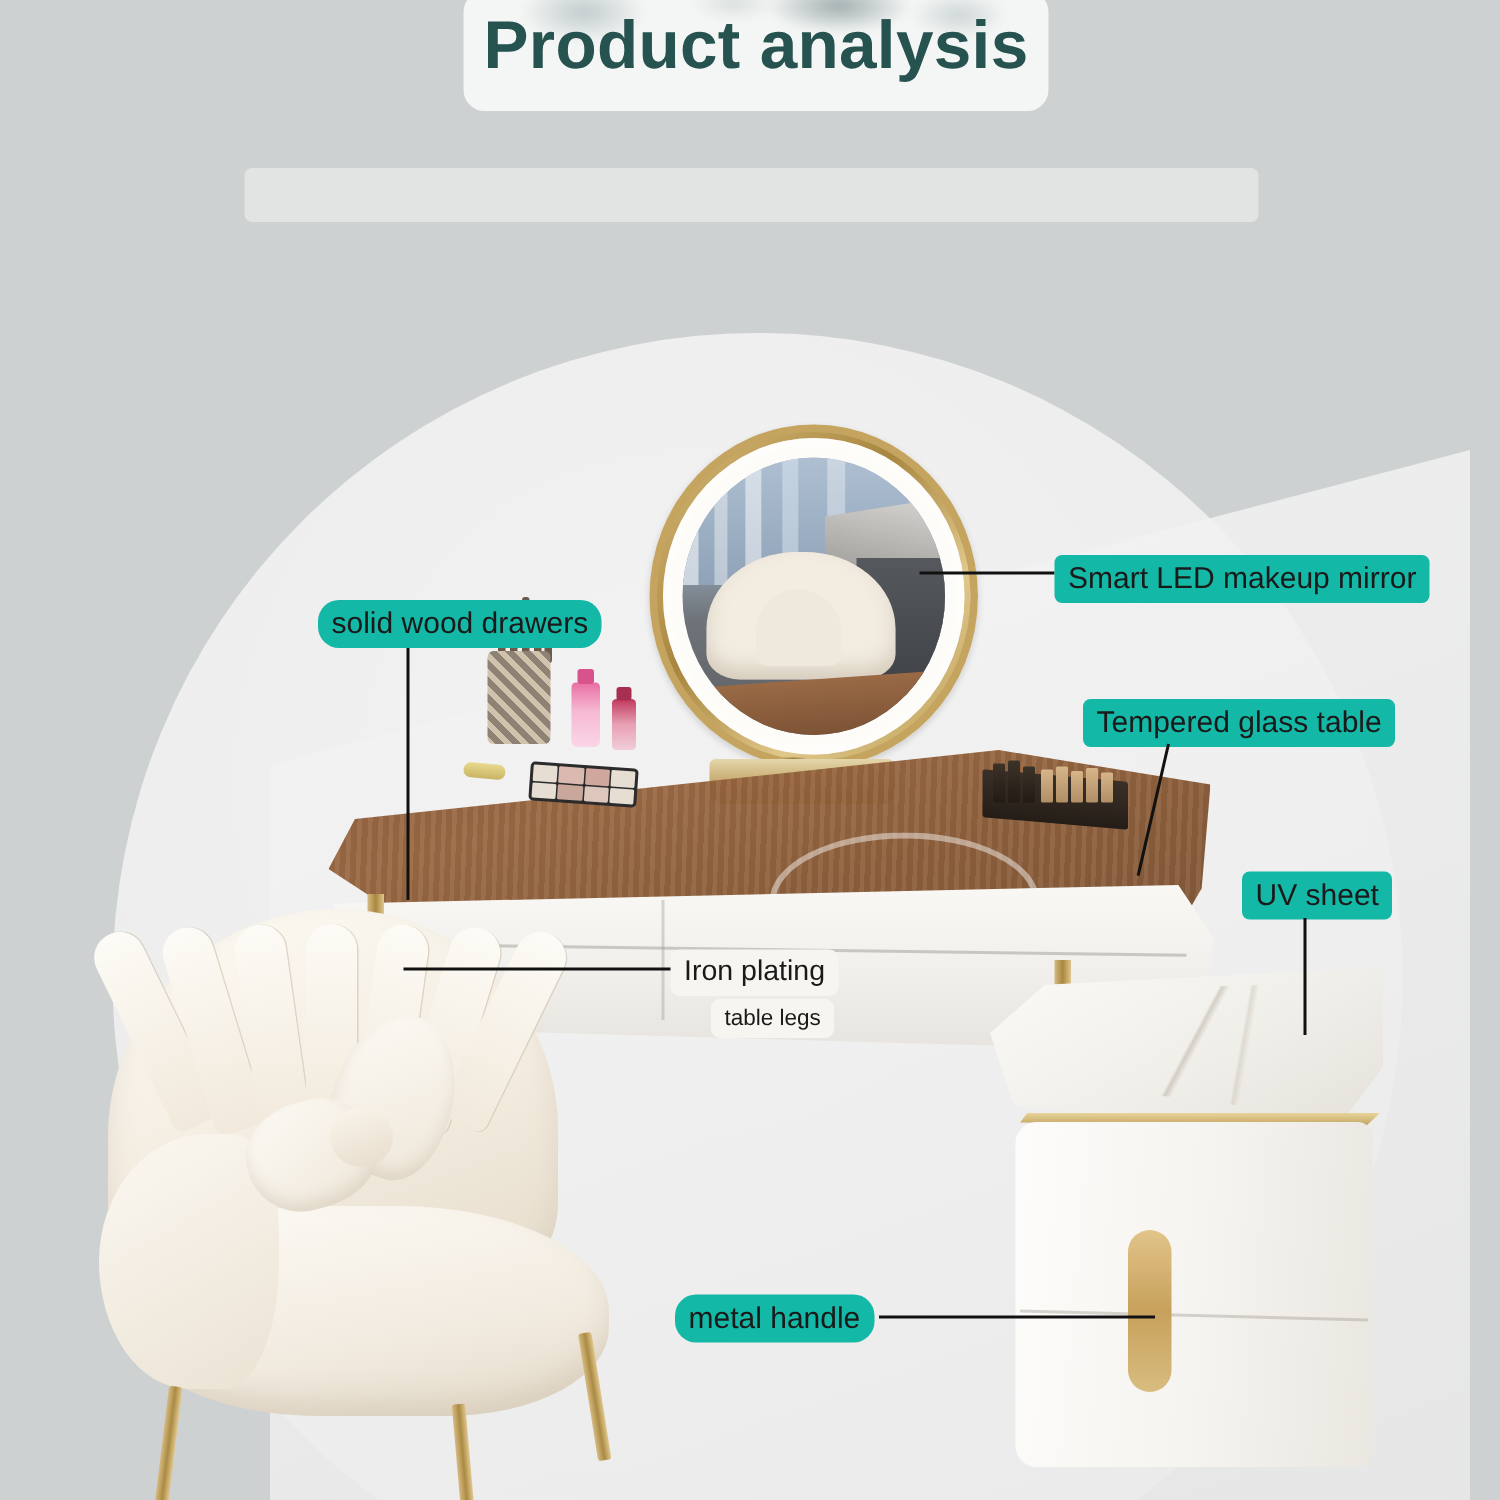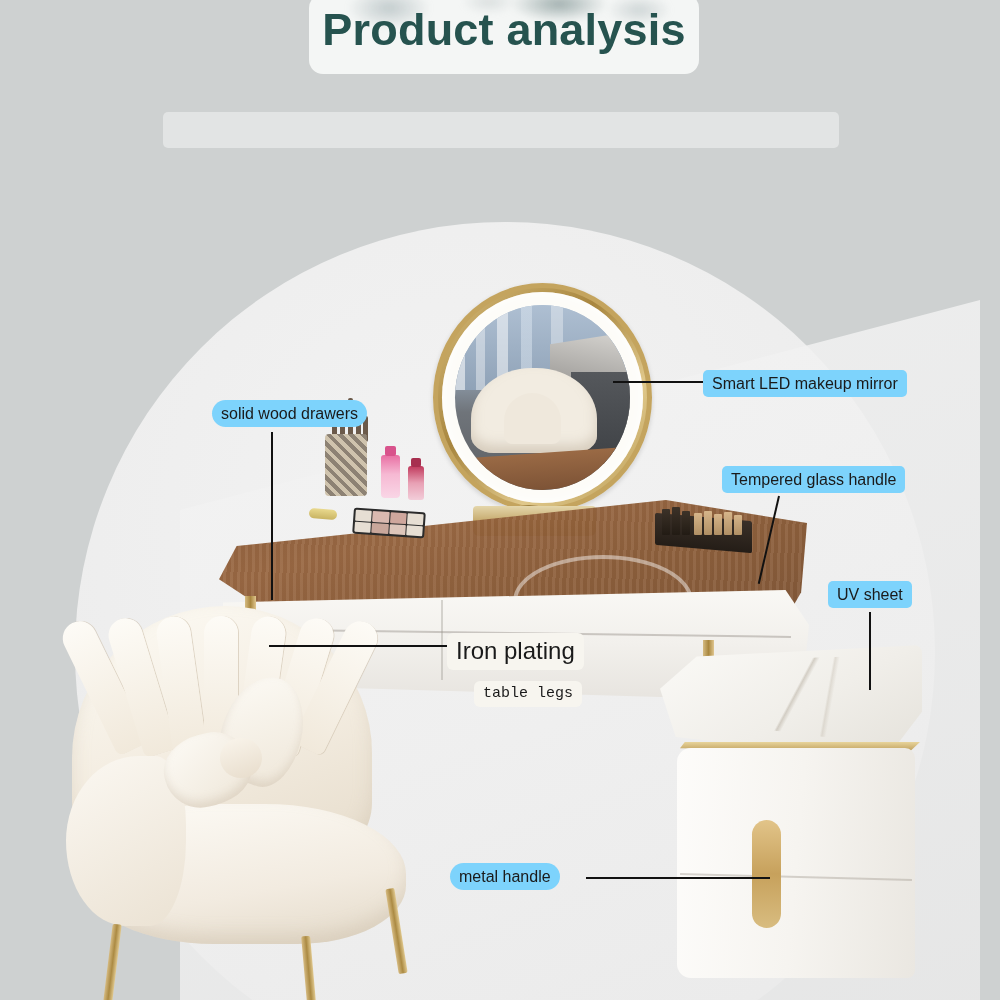--- a/index.html
+++ b/index.html
@@ -299,31 +299,31 @@
     border-radius: 50%;
   }
   .chair-leg {
     position: absolute; background: linear-gradient(90deg,#d6bb82,#ab8a43,#e0c88e);
     border-radius: 2px;
   }
 
   
   .label {
     position: absolute;
-    background: #7dd3fc;
+    background: #14b8a6;
     color: #1a1a1a;
-    font-size: 16px;
+    font-size: 20px;
     padding: 4px 9px;
     border-radius: 5px;
     white-space: nowrap;
     line-height: 1.2;
   }
   .label.soft { background: #f7f5ef; border-radius: 6px; }
   .label.rounded { border-radius: 14px; }
-  .label.big { font-size: 24px; }
+  .label.big { font-size: 19px; }
   .label.small { font-size: 15px; }
   .leader {
     position: absolute;
     background: #111111;
   }
   .leader.h { height: 2px; }
   .leader.v { width: 2px; }
   .leader.diag { width: 2px; transform-origin: top center; }
 
   .watermark {
@@ -431,31 +431,31 @@
       <div class="pillow-knot"></div>
     </div>
     <span class="chair-leg" style="left:46px;top:318px;width:9px;height:78px;transform:rotate(7deg);"></span>
     <span class="chair-leg" style="left:242px;top:330px;width:9px;height:66px;transform:rotate(-5deg);"></span>
     <span class="chair-leg" style="left:330px;top:282px;width:9px;height:86px;transform:rotate(-9deg);"></span>
   </div>
 
   <div class="leader h" style="left:613px; top:381px; width:90px;"></div>
   <div class="label" style="left:703px; top:370px;">Smart LED makeup mirror</div>
 
-  <div class="label" style="left:722px; top:466px;">Tempered glass handle</div>
+  <div class="label" style="left:722px; top:466px;">Tempered glass table</div>
   <div class="leader diag" style="left:778px; top:496px; height:90px; transform:rotate(13deg);"></div>
 
   <div class="label" style="left:828px; top:581px;">UV sheet</div>
   <div class="leader v" style="left:869px; top:612px; height:78px;"></div>
 
   <div class="label rounded" style="left:212px; top:400px;">solid wood drawers</div>
   <div class="leader v" style="left:271px; top:432px; height:168px;"></div>
 
   <div class="label soft big" style="left:447px; top:633px;">Iron plating</div>
-  <div class="label soft small" style="left:474px; top:681px;font-family:Liberation Mono, monospace;">table legs</div>
+  <div class="label soft small" style="left:474px; top:666px;">table legs</div>
   <div class="leader h" style="left:269px; top:645px; width:178px;"></div>
 
   <div class="label rounded" style="left:450px; top:863px;">metal handle</div>
   <div class="leader h" style="left:586px; top:877px; width:184px;"></div>
 
   <div class="watermark"></div>
 
 </div>
 
 </body></html>

